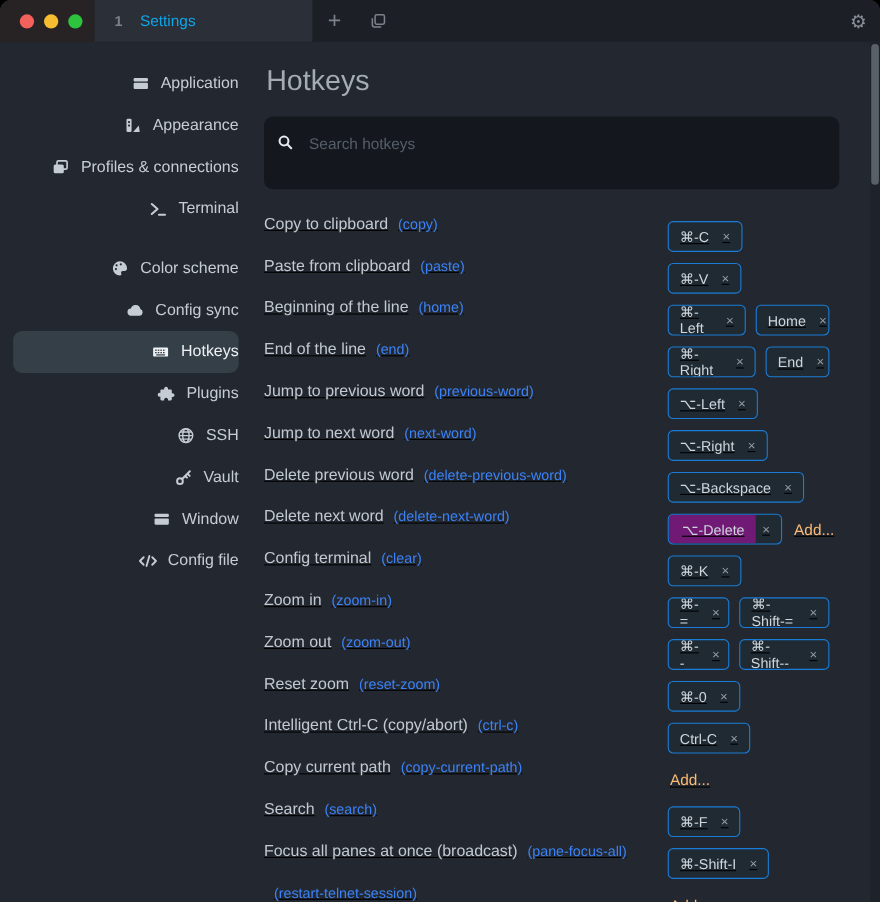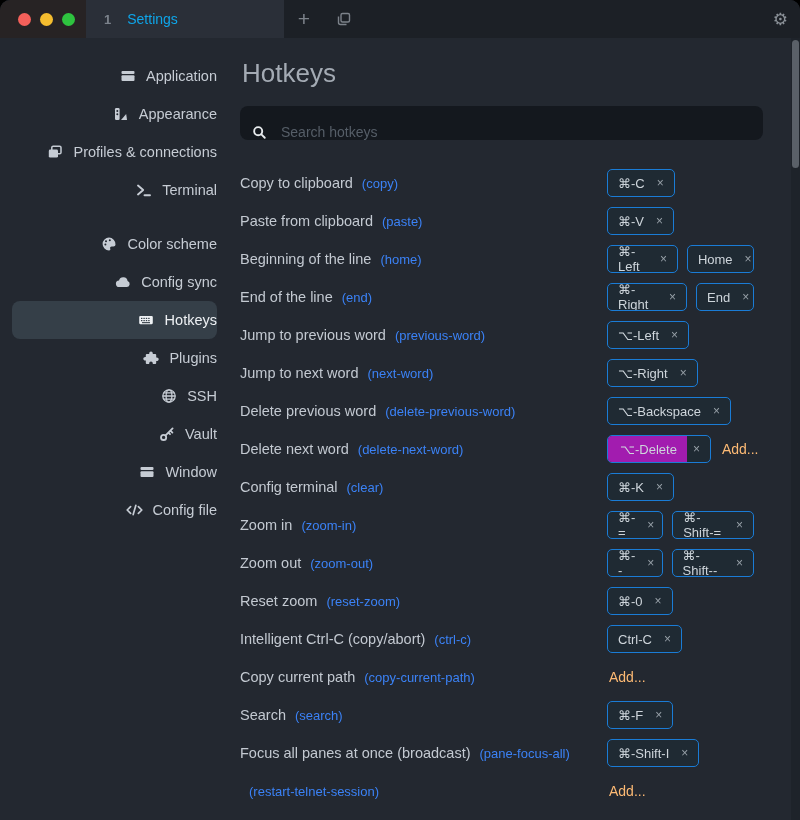--- a/index.html
+++ b/index.html
@@ -34,35 +34,35 @@
              padding-left:16px;gap:10px;color:#c6ccd4;font-size:14.5px;cursor:default;justify-content:flex-end;}
   .side-item.active{background:#353f48;color:#eef1f4;}
   .side-item .icon{width:17px;height:16px;display:flex;align-items:center;justify-content:center;flex:0 0 17px;}
   .side-item .icon svg{display:block;}
   .side-gap{height:16px;}
 
   
   .main{flex:1;padding:16px 37px 0 15px;box-sizing:border-box;min-width:0;}
   .page-title{font-size:26px;font-weight:300;color:#a4abb4;line-height:34px;margin:2px 0 0 2px;}
   .searchbar{margin-top:16px;height:34px;background:#14181e;border-radius:8px;display:flex;
-             align-items:flex-end;padding:0 12px;gap:14px;}
+             align-items:flex-start;padding:16px 12px;gap:14px;}
   .searchbar .sicon{color:#e8ebee;display:flex;}
   .search-ph{color:#565e68;font-size:14px;}
 
   .rows{margin-top:24px;}
-  .hk-row{height:38px;display:flex;align-items:center;}
+  .hk-row{height:38px;display:flex;text-decoration:underline;}
   .hk-label{color:#c3c9d1;font-size:14.5px;white-space:nowrap;}
   .hk-code{color:#3b82f6;font-size:13px;margin-left:9px;white-space:nowrap;}
   .hk-keys{margin-left:auto;width:156px;flex:0 0 156px;display:flex;align-items:center;}
 
   .badge{display:inline-flex;align-items:stretch;height:26px;border:1.5px solid #1a7cd6;border-radius:5px;
          background:#1f2a33;margin-right:9px;overflow:hidden;cursor:default;}
   .k-text{color:#ced5db;font-size:13px;display:flex;align-items:center;padding:0 6px 0 10px;}
   .k-x{color:#97a0a8;font-size:12px;display:flex;align-items:center;padding:0 10px 0 6px;}
-  .badge.selected .k-text{background:#a21caf;padding-right:10px;padding-left:12px;}
+  .badge.selected .k-text{background:#701a75;padding-right:10px;padding-left:12px;}
   .add-btn{color:#fdba74;font-size:14px;margin-left:2px;}
 </style>
 </head>
 <body>
 
 <div class="window">
 
   <div class="titlebar">
     <div class="traffic-zone">
       <span class="light" id="light-red" style="background: rgb(244, 96, 90);"></span>

